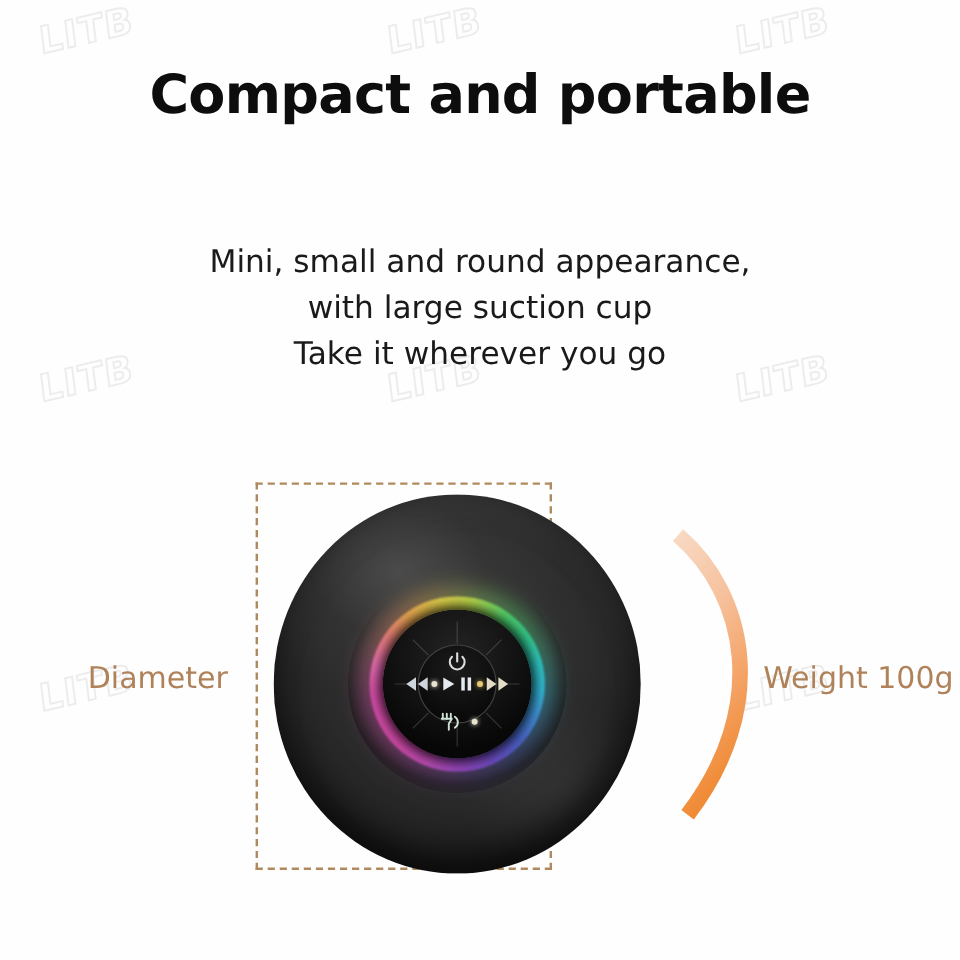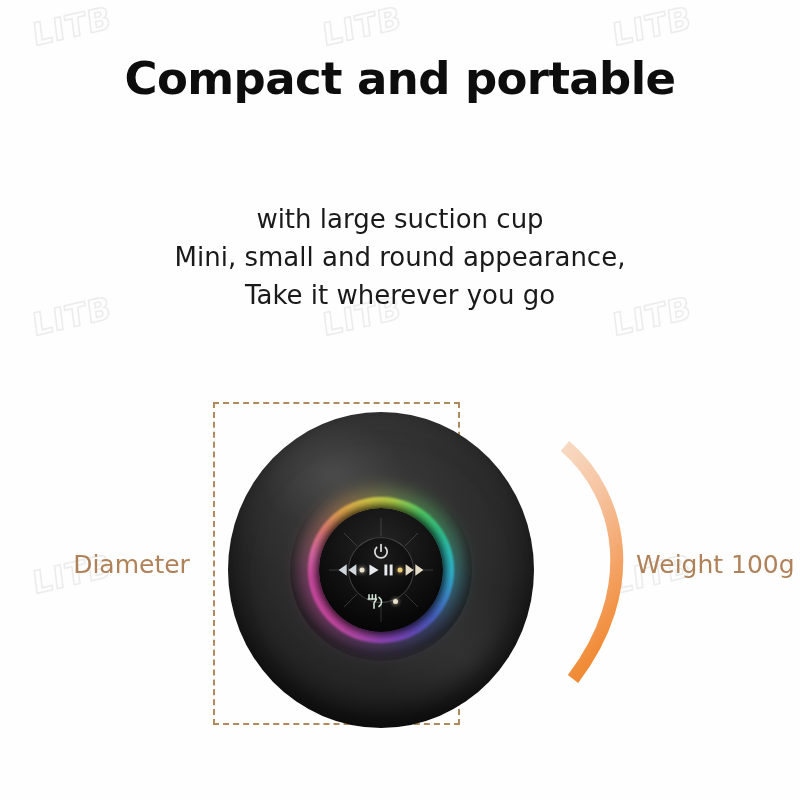--- a/index.html
+++ b/index.html
@@ -304,22 +304,22 @@
     <div class="wm" style="left:32px;  top:556px;">LITB</div>
     <div class="wm" style="left:322px; top:556px;">LITB</div>
     <div class="wm" style="left:612px; top:556px;">LITB</div>
   </div>
 
   <div class="headline">
     <span class="h-line">Compact and portable</span>
   </div>
 
   <div class="subtitle">
+    <span class="s-line">Mini, small and round appearance,</span>
     <span class="s-line">with large suction cup</span>
-    <span class="s-line">Mini, small and round appearance,</span>
     <span class="s-line">Take it wherever you go</span>
   </div>
 
   <div class="dash-box"></div>
 
   <svg class="weight-arc" viewBox="0 0 110 245">
     <defs>
       <linearGradient id="arcGrad" x1="0" y1="0" x2="0.25" y2="1">
         <stop offset="0%" stop-color="#f8d9c2"></stop>
         <stop offset="35%" stop-color="#f6c3a0"></stop>

